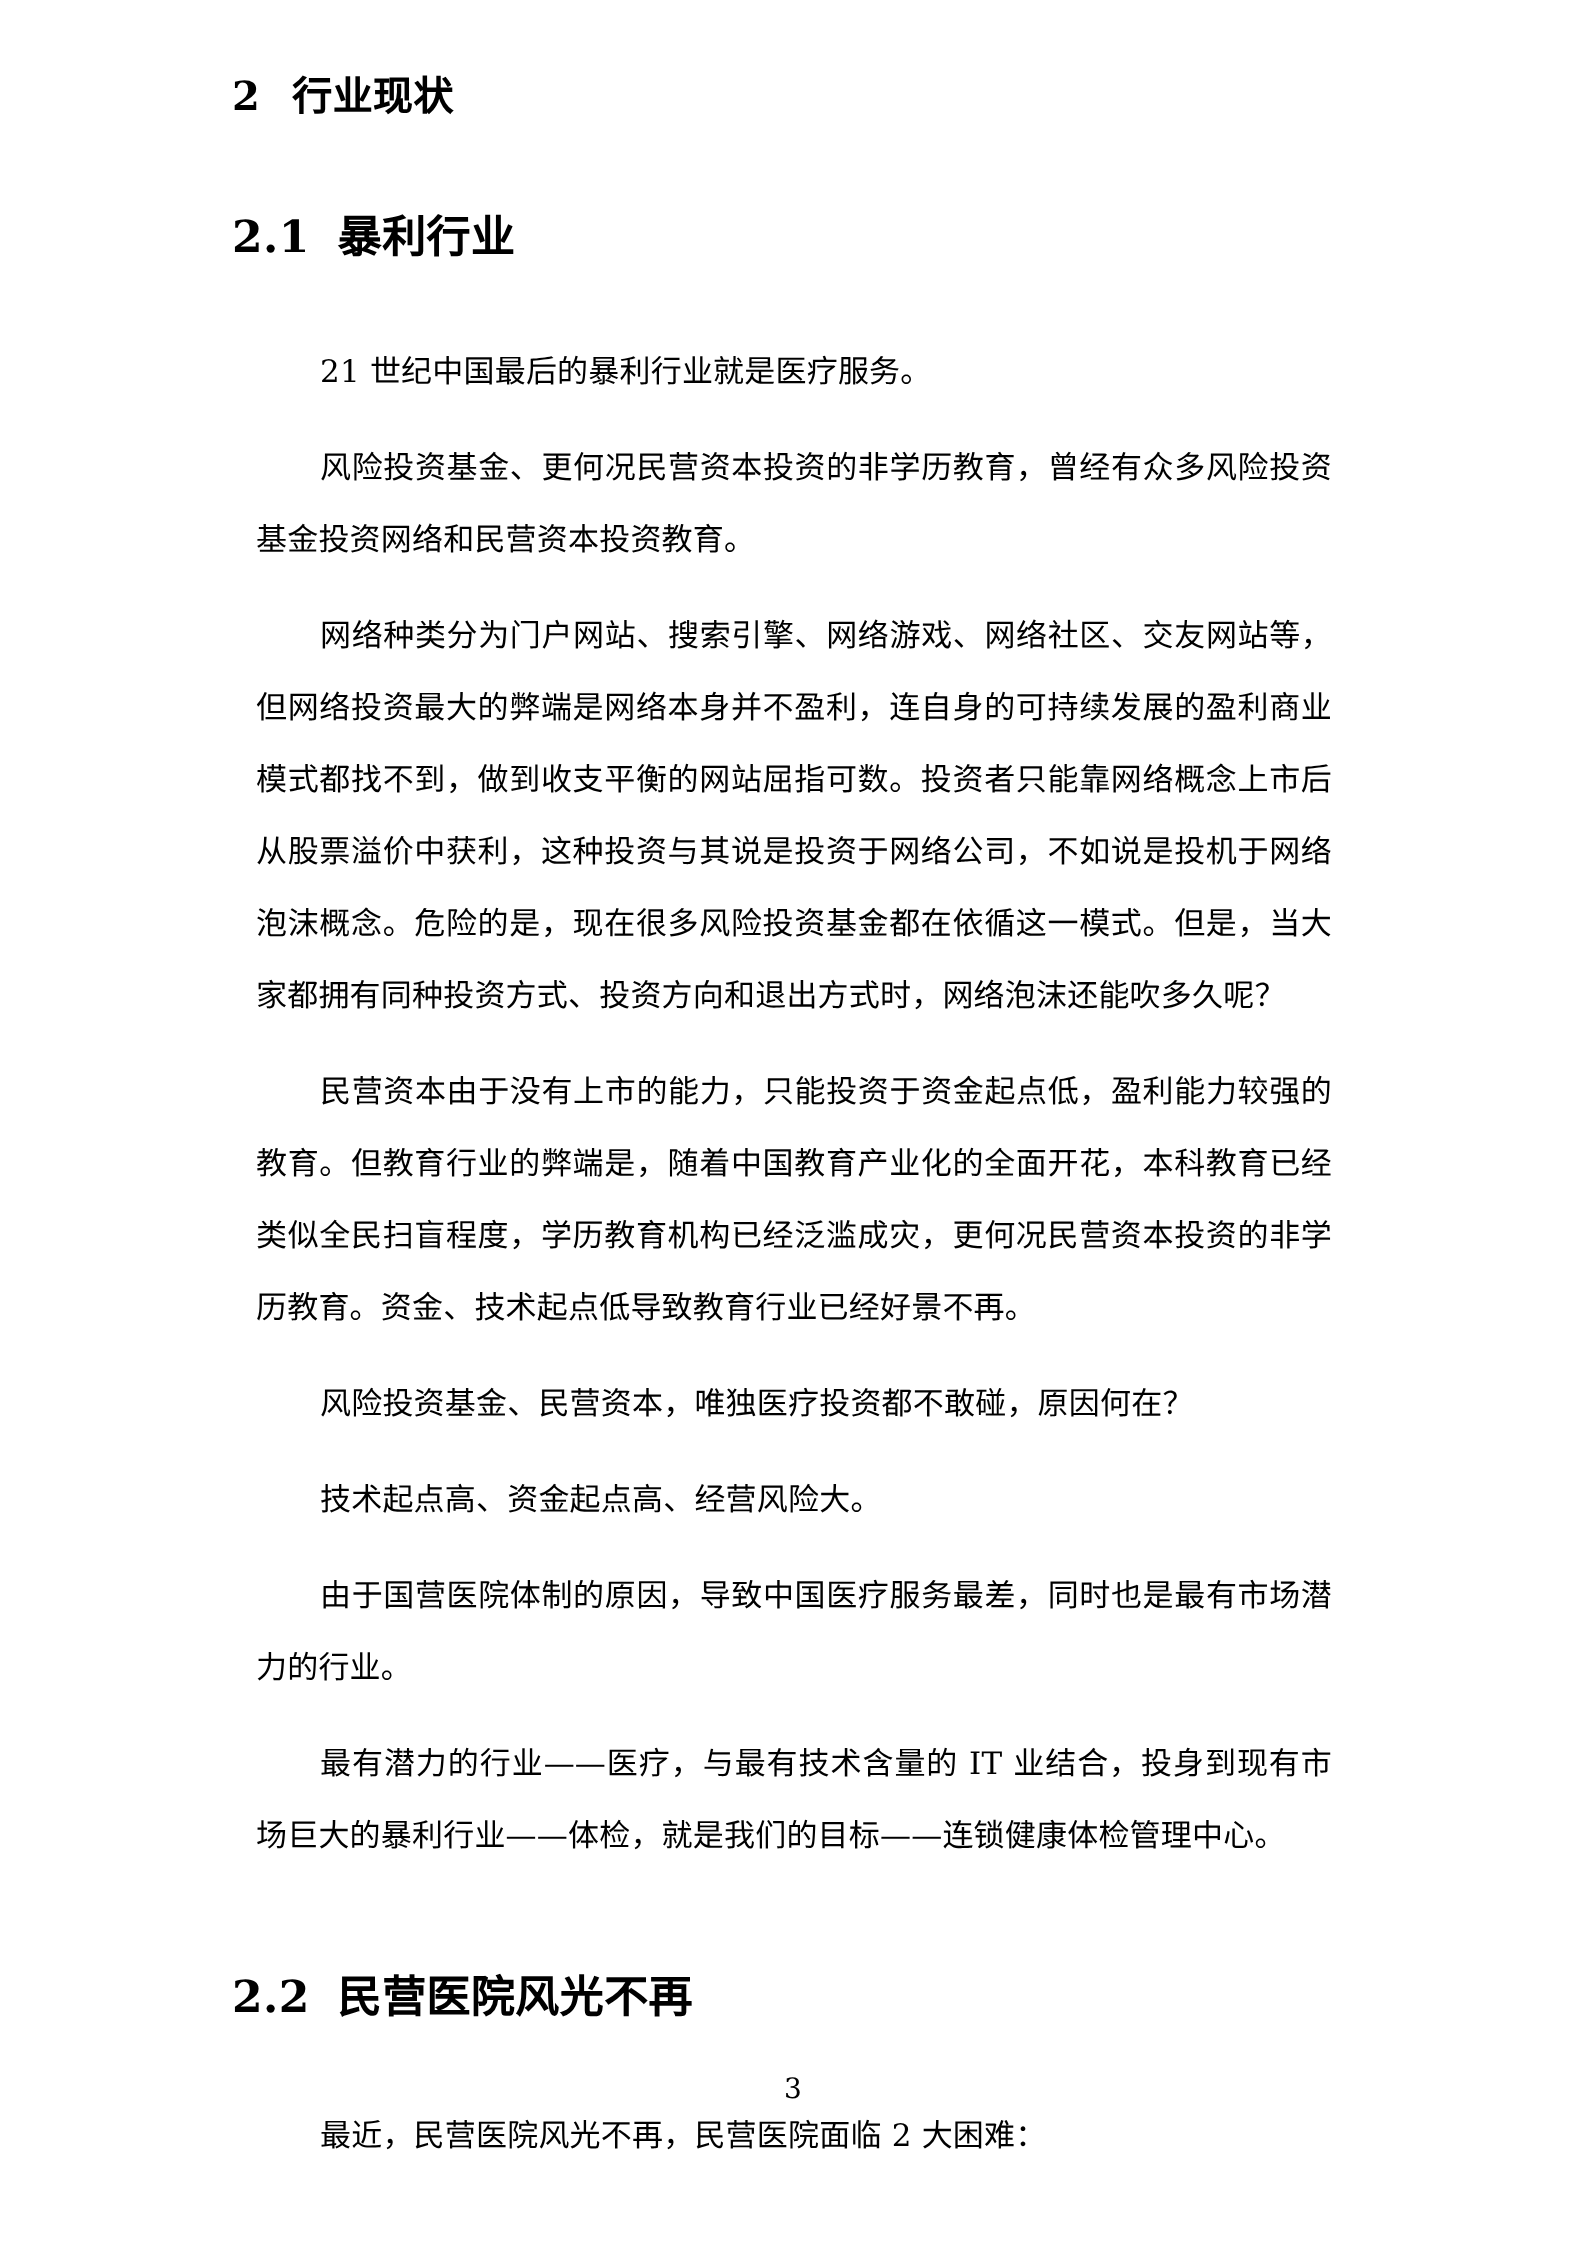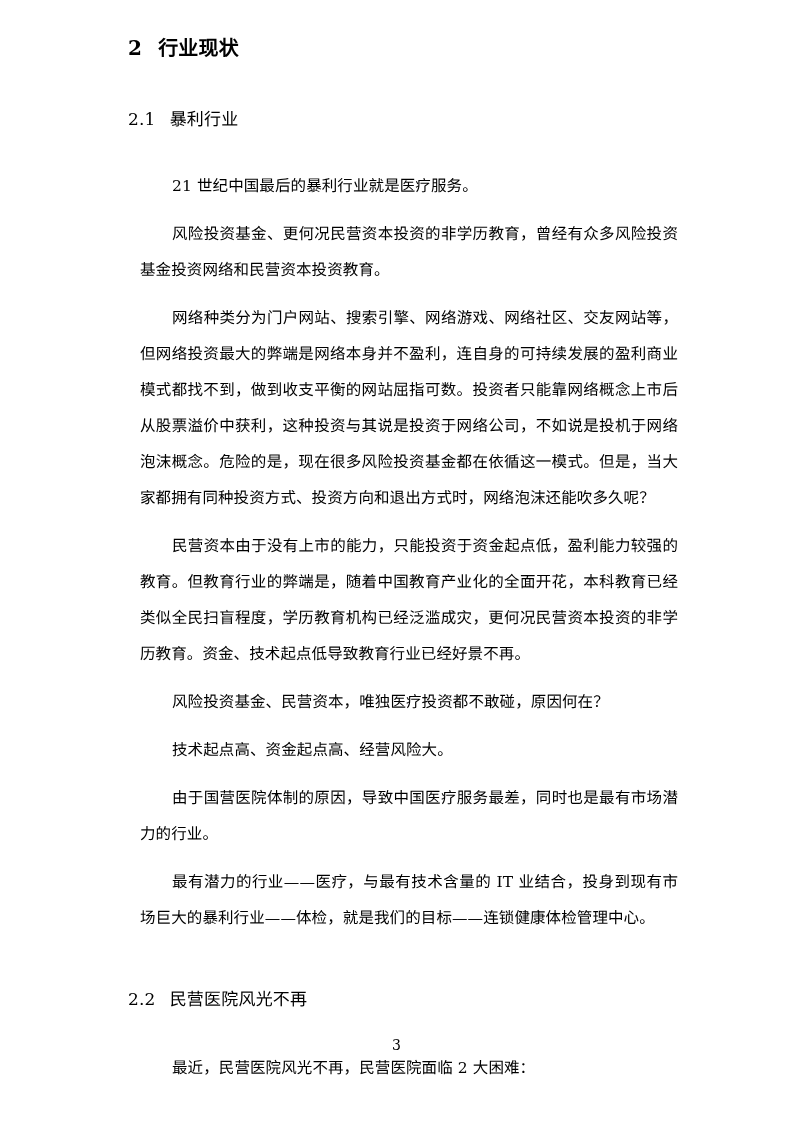--- a/index.html
+++ b/index.html
@@ -16,38 +16,38 @@
     position: relative;
     width: 793px;
     height: 1122px;
     margin: 0 auto;
     background: #ffffff;
     overflow: hidden;
     box-sizing: border-box;
   }
   .content {
     position: absolute;
-    left: 128px;
+    left: 116px;
     top: 34px;
     width: 562px;
   }
   
   .h1 {
     font-size: 20px;
     font-weight: bold;
     line-height: 28px;
     margin: 0 0 0 0;
     padding: 0;
     letter-spacing: 0.2px;
     white-space: pre;
   }
   .h1 .num { margin-right: 16px; }
   .h2 {
-    font-size: 17px;
-    font-weight: normal;
+    font-size: 22px;
+    font-weight: bold;
     line-height: 26px;
     margin: 0;
     padding: 0;
     letter-spacing: 0.2px;
     white-space: pre;
   }
   .h2 .num { margin-right: 14px; }
   .spacer-h1-h2 { height: 44px; }
   .spacer-h2-body { height: 24px; }
   .spacer-before-h2b { height: 38px; }

